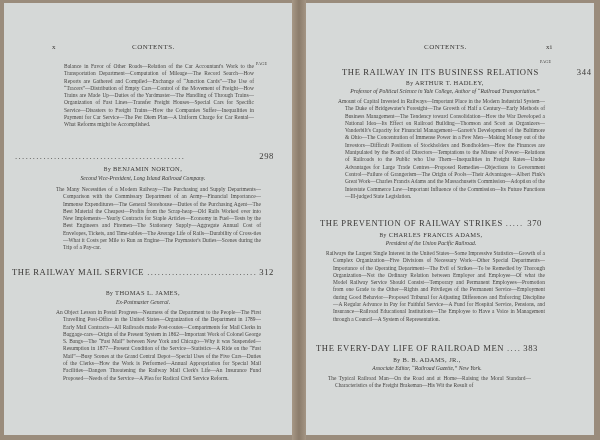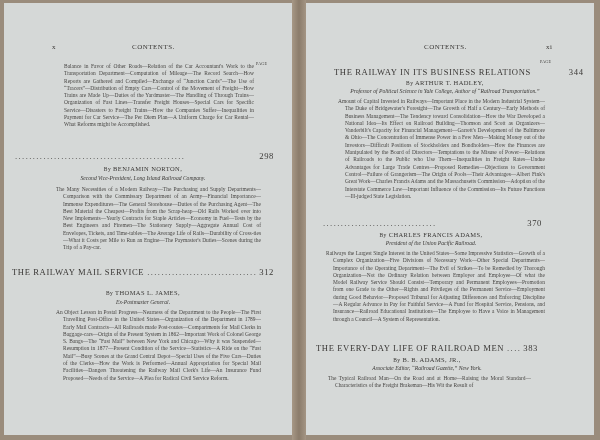--- a/index.html
+++ b/index.html
@@ -79,33 +79,34 @@
   <div class="synopsis" style="left:52px; top:306px; width:198px;">An Object Lesson in Postal Progress—Nearness of the Department to the People—The First Travelling Post-Office in the United States—Organization of the Department in 1789—Early Mail Contracts—All Railroads made Post-routes—Compartments for Mail Clerks in Baggage-cars—Origin of the Present System in 1862—Important Work of Colonel George S. Bangs—The “Fast Mail” between New York and Chicago—Why it was Suspended—Resumption in 1877—Present Condition of the Service—Statistics—A Ride on the “Fast Mail”—Busy Scenes at the Grand Central Depot—Special Uses of the Five Cars—Duties of the Clerks—How the Work is Performed—Annual Appropriation for Special Mail Facilities—Dangers Threatening the Railway Mail Clerk's Life—An Insurance Fund Proposed—Needs of the Service—A Plea for Radical Civil Service Reform.</div>
 </div>
 
 <div class="gutter"></div>
 
 <div class="page right">
   <div class="running-head title" style="left:118px;">CONTENTS.</div>
   <div class="running-head" style="left:240px;">xi</div>
   <div class="page-label" style="left:234px; top:56px;">PAGE</div>
 
-  <div class="entry-title" style="left:28px; top:64px; width:222px;gap:16px;">
+  <div class="entry-title" style="left:36px; top:64px; width:222px;gap:16px;">
     <span>The Railway in its Business Relations</span>
     <span class="dots">................................</span>
     <span>344</span>
   </div>
   <div class="byline" style="left:28px; top:76px; width:222px;">
     <span class="by">By</span>
     <span class="name">Arthur T. Hadley,</span>
   </div>
   <div class="role" style="left:20px; top:85px; width:238px;">Professor of Political Science in Yale College, Author of “Railroad Transportation.”</div>
   <div class="synopsis" style="left:32px; top:95px; width:200px;">Amount of Capital Invested in Railways—Important Place in the Modern Industrial System—The Duke of Bridgewater's Foresight—The Growth of Half a Century—Early Methods of Business Management—The Tendency toward Consolidation—How the War Developed a National Idea—Its Effect on Railroad Building—Thomson and Scott as Organizers—Vanderbilt's Capacity for Financial Management—Garrett's Development of the Baltimore &amp; Ohio—The Concentration of Immense Power in a Few Men—Making Money out of the Investors—Difficult Positions of Stockholders and Bondholders—How the Finances are Manipulated by the Board of Directors—Temptations to the Misuse of Power—Relations of Railroads to the Public who Use Them—Inequalities in Freight Rates—Undue Advantages for Large Trade Centres—Proposed Remedies—Objections to Government Control—Failure of Grangerism—The Origin of Pools—Their Advantages—Albert Fink's Great Work—Charles Francis Adams and the Massachusetts Commission—Adoption of the Interstate Commerce Law—Important Influence of the Commission—Its Future Functions—Ill-judged State Legislation.</div>
 
   <div class="entry-title" style="left:14px; top:215px; width:222px;">
+    <span>The Prevention of Railway Strikes</span>
     <span class="dots">................................</span>
     <span>370</span>
   </div>
   <div class="byline" style="left:14px; top:228px; width:222px;">
     <span class="by">By</span>
     <span class="name">Charles Francis Adams,</span>
   </div>
   <div class="role" style="left:14px; top:237px; width:222px;">President of the Union Pacific Railroad.</div>
   <div class="synopsis" style="left:20px; top:247px; width:212px;">Railways the Largest Single Interest in the United States—Some Impressive Statistics—Growth of a Complex Organization—Five Divisions of Necessary Work—Other Special Departments—Importance of the Operating Department—The Evil of Strikes—To be Remedied by Thorough Organization—Not the Ordinary Relation between Employer and Employee—Of what the Model Railway Service Should Consist—Temporary and Permanent Employees—Promotion from one Grade to the Other—Rights and Privileges of the Permanent Service—Employment during Good Behavior—Proposed Tribunal for Adjusting Differences and Enforcing Discipline—A Regular Advance in Pay for Faithful Service—A Fund for Hospital Service, Pensions, and Insurance—Railroad Educational Institutions—The Employee to Have a Voice in Management through a Council—A System of Representation.</div>
 

